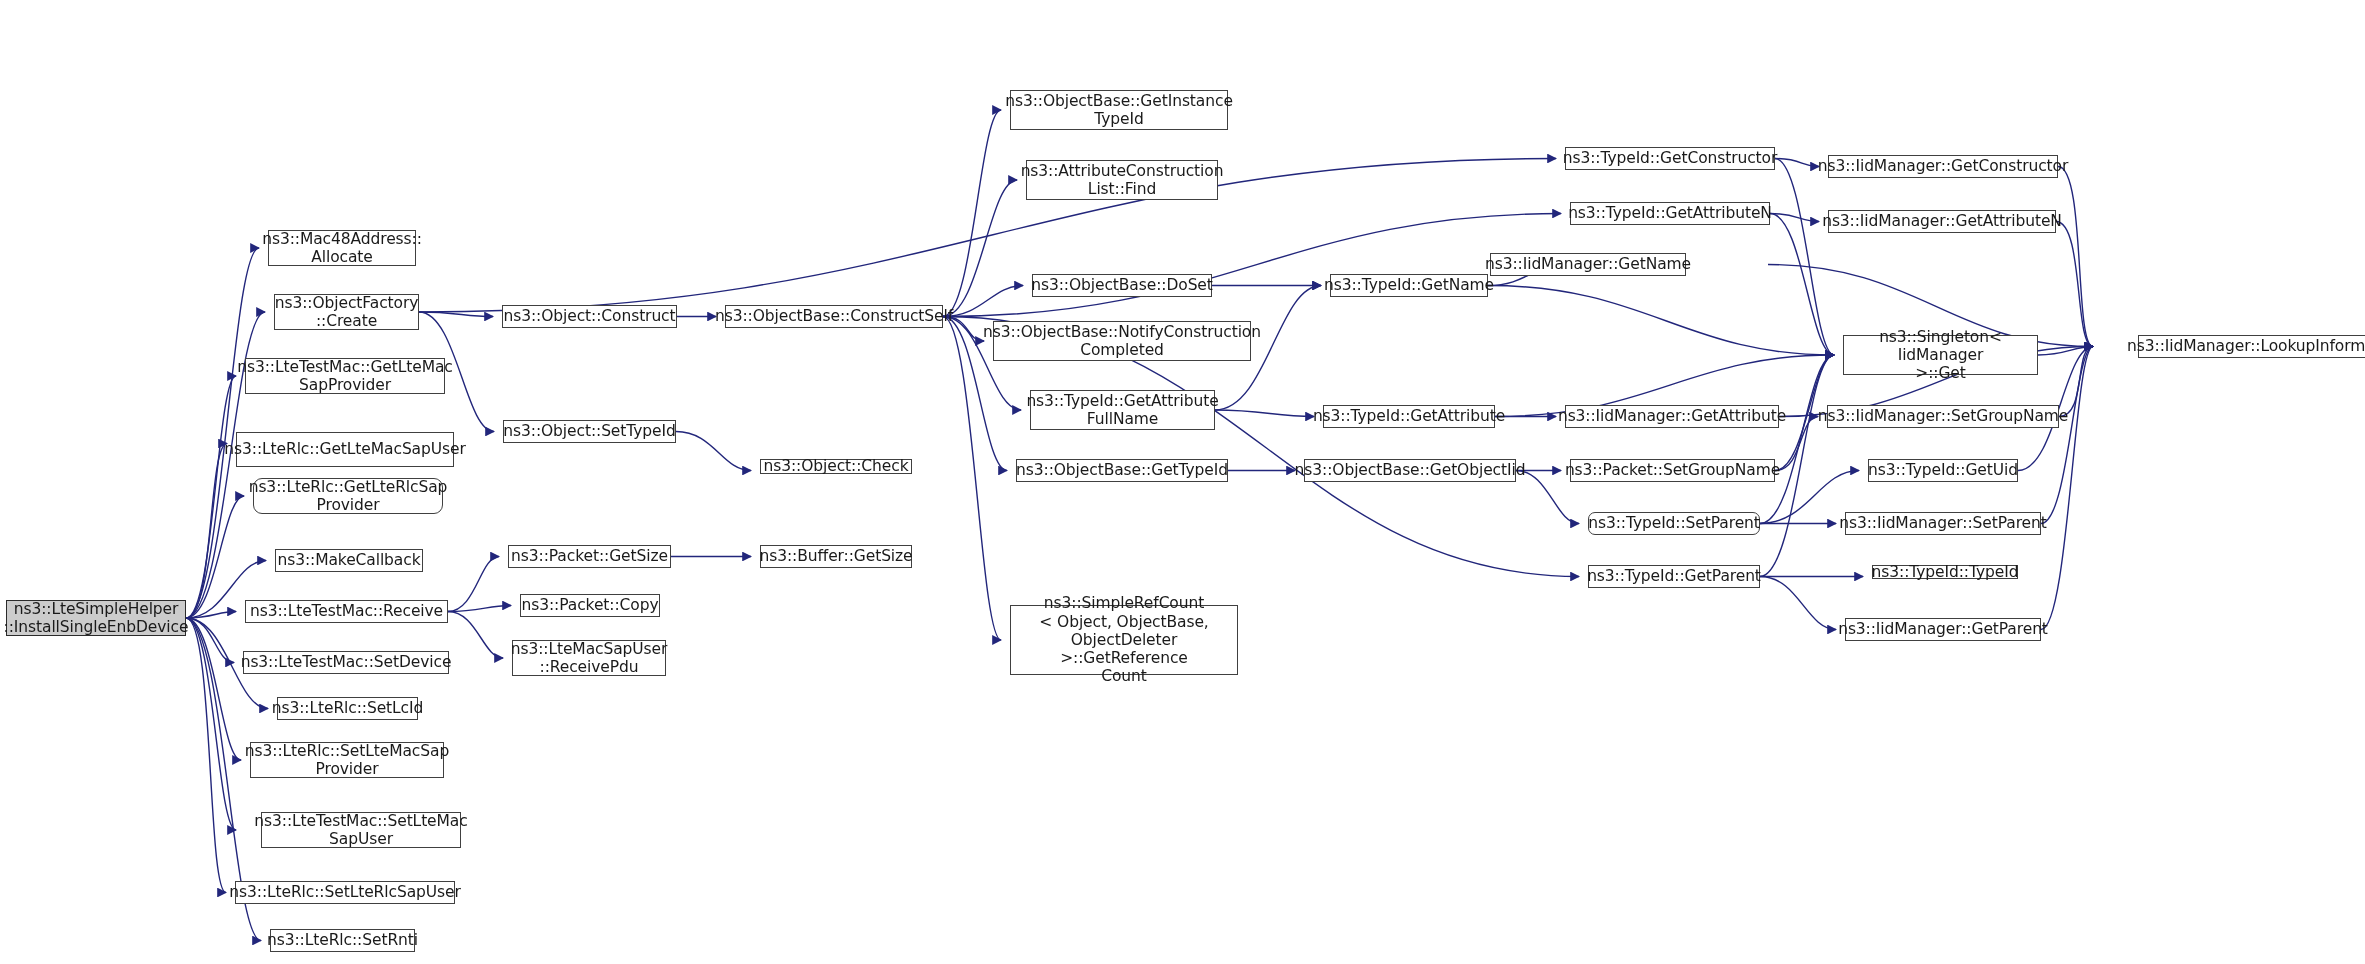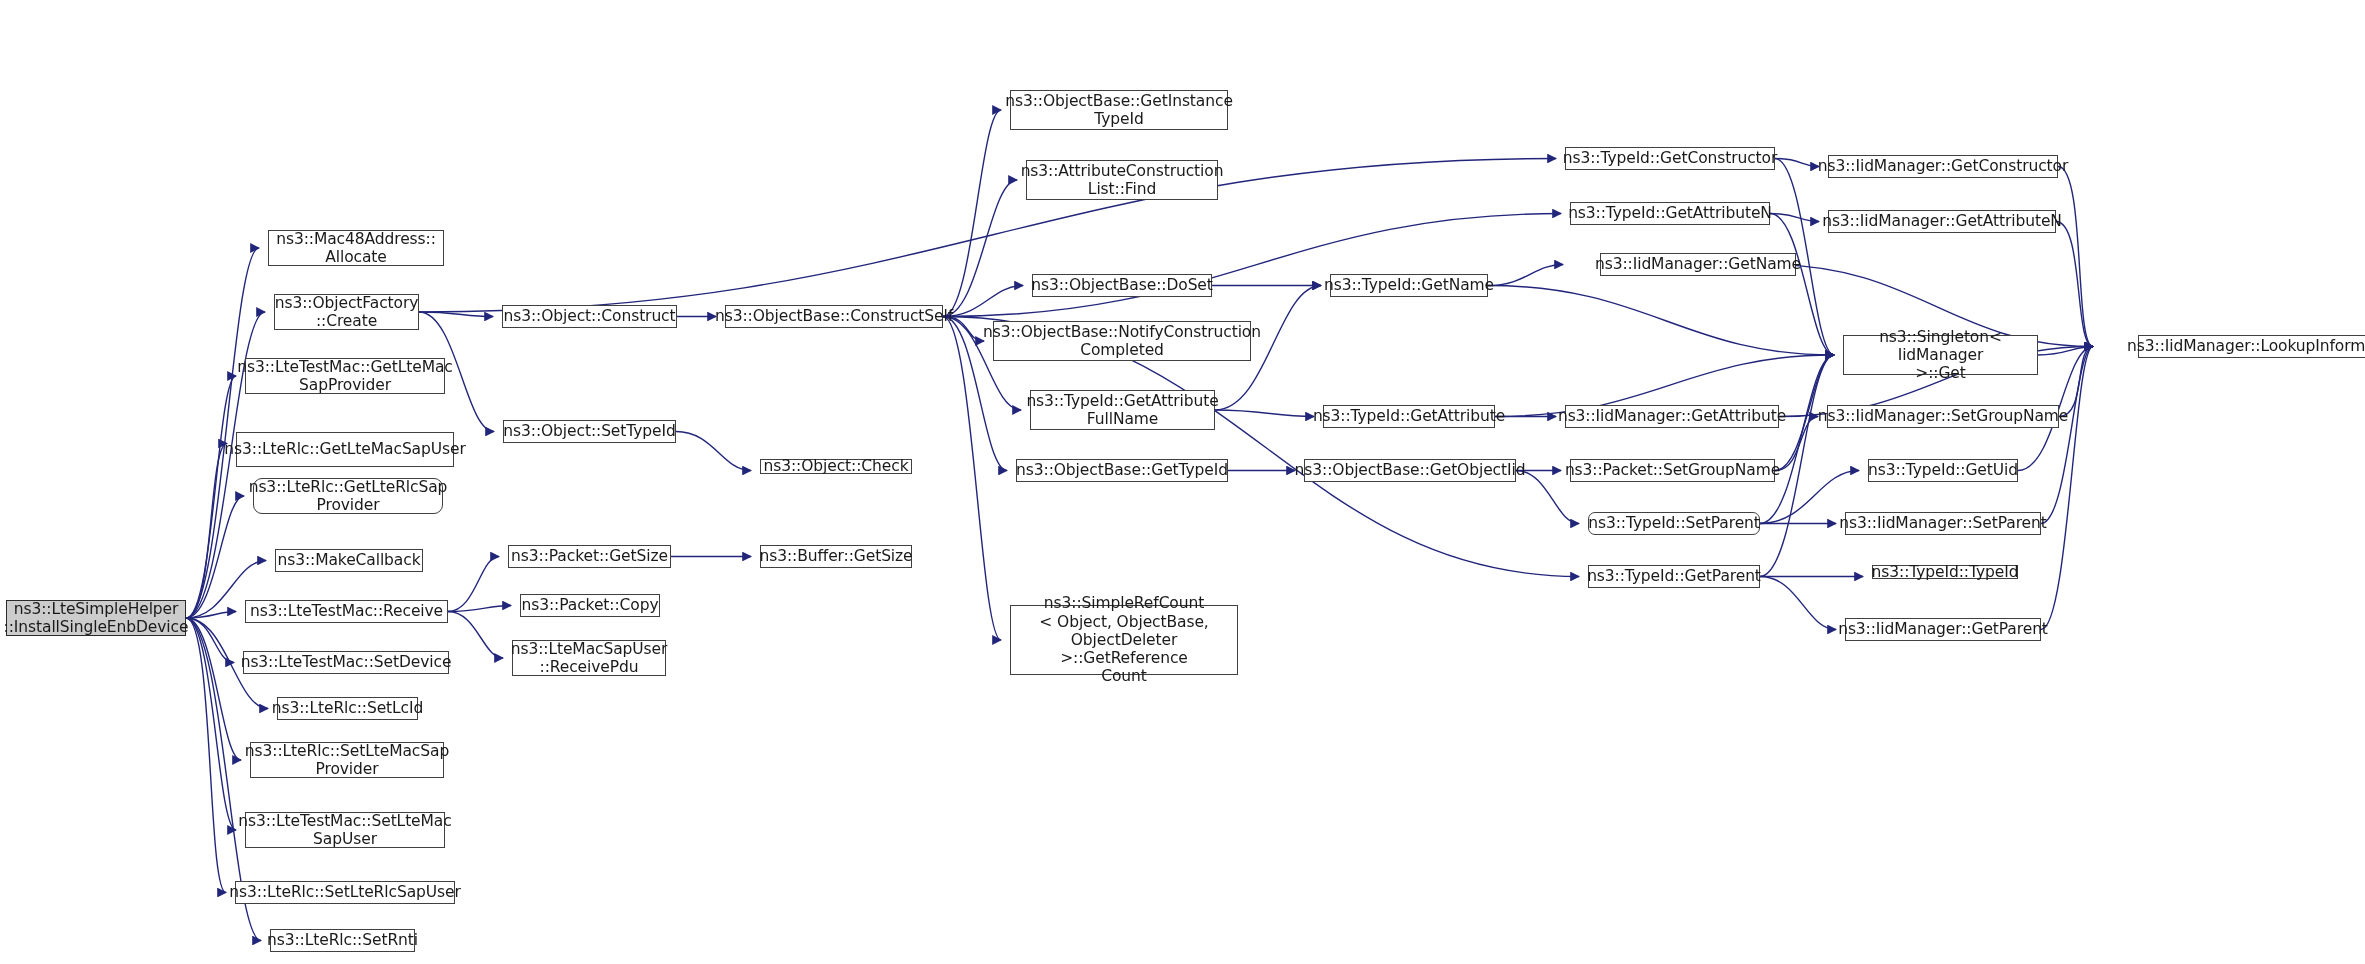--- a/index.html
+++ b/index.html
@@ -107,36 +107,36 @@
         <path d="M 2041 523.5 C 2069 523.5, 2074 346.5, 2093 346.5" fill="none" stroke="#22267b" stroke-width="1.4" marker-end="url(#arrow)"></path>
         <path d="M 2041 629.5 C 2069 629.5, 2074 346.5, 2093 346.5" fill="none" stroke="#22267b" stroke-width="1.4" marker-end="url(#arrow)"></path>
         <path d="M 1768 264.5 C 1918.3 264.5, 1951.7 346.5, 2093 346.5" fill="none" stroke="#22267b" stroke-width="1.4" marker-end="url(#arrow)"></path>
         <path d="M 1779 416.5 C 1924.35 416.5, 1956.65 346.5, 2093 346.5" fill="none" stroke="#22267b" stroke-width="1.4" marker-end="url(#arrow)"></path>
         <path d="M 2018 470.5 C 2055.8 470.5, 2064.2 346.5, 2093 346.5" fill="none" stroke="#22267b" stroke-width="1.4" marker-end="url(#arrow)"></path>
       </g>
   </svg>
   <div id="nodes">
       <div class="node root" style="left: 6px; top: 600px; width: 180px; height: 36px;">ns3::LteSimpleHelper
 ::InstallSingleEnbDevice</div>
-      <div class="node" style="left: 268px; top: 230px; width: 176px; height: 36px;">ns3::Mac48Address::
+      <div class="node" style="left: 268px; top: 230px; width: 148px; height: 36px;">ns3::Mac48Address::
 Allocate</div>
       <div class="node" style="left: 274px; top: 294px; width: 145px; height: 36px;">ns3::ObjectFactory
 ::Create</div>
       <div class="node" style="left: 245px; top: 358px; width: 200px; height: 36px;">ns3::LteTestMac::GetLteMac
 SapProvider</div>
       <div class="node" style="left: 236px; top: 432px; width: 218px; height: 35px;">ns3::LteRlc::GetLteMacSapUser</div>
       <div class="node" style="left: 253px; top: 478px; width: 190px; height: 36px; border-radius: 9px;">ns3::LteRlc::GetLteRlcSap
 Provider</div>
       <div class="node" style="left: 275px; top: 549px; width: 148px; height: 23px;">ns3::MakeCallback</div>
       <div class="node" style="left: 245px; top: 600px; width: 203px; height: 23px;">ns3::LteTestMac::Receive</div>
       <div class="node" style="left: 243px; top: 651px; width: 206px; height: 23px;">ns3::LteTestMac::SetDevice</div>
       <div class="node" style="left: 277px; top: 697px; width: 141px; height: 23px;">ns3::LteRlc::SetLcId</div>
       <div class="node" style="left: 250px; top: 742px; width: 194px; height: 36px;">ns3::LteRlc::SetLteMacSap
 Provider</div>
-      <div class="node" style="left: 245px; top: 812px; width: 200px; height: 36px;">ns3::LteTestMac::SetLteMac
+      <div class="node" style="left: 261px; top: 812px; width: 200px; height: 36px;">ns3::LteTestMac::SetLteMac
 SapUser</div>
       <div class="node" style="left: 235px; top: 881px; width: 220px; height: 23px;">ns3::LteRlc::SetLteRlcSapUser</div>
       <div class="node" style="left: 270px; top: 929px; width: 145px; height: 23px;">ns3::LteRlc::SetRnti</div>
       <div class="node" style="left: 502px; top: 305px; width: 175px; height: 23px;">ns3::Object::Construct</div>
       <div class="node" style="left: 503px; top: 420px; width: 173px; height: 23px;">ns3::Object::SetTypeId</div>
       <div class="node" style="left: 508px; top: 545px; width: 163px; height: 23px;">ns3::Packet::GetSize</div>
       <div class="node" style="left: 520px; top: 594px; width: 140px; height: 23px;">ns3::Packet::Copy</div>
       <div class="node" style="left: 512px; top: 640px; width: 154px; height: 36px;">ns3::LteMacSapUser
 ::ReceivePdu</div>
       <div class="node" style="left: 725px; top: 305px; width: 218px; height: 23px;">ns3::ObjectBase::ConstructSelf</div>
@@ -154,21 +154,21 @@
       <div class="node" style="left: 1016px; top: 459px; width: 212px; height: 23px;">ns3::ObjectBase::GetTypeId</div>
       <div class="node" style="left: 1010px; top: 605px; width: 228px; height: 70px;">ns3::SimpleRefCount
 &lt; Object, ObjectBase,
 ObjectDeleter &gt;::GetReference
 Count</div>
       <div class="node" style="left: 1330px; top: 274px; width: 158px; height: 23px;">ns3::TypeId::GetName</div>
       <div class="node" style="left: 1323px; top: 405px; width: 172px; height: 23px;">ns3::TypeId::GetAttribute</div>
       <div class="node" style="left: 1304px; top: 459px; width: 212px; height: 23px;">ns3::ObjectBase::GetObjectIid</div>
       <div class="node" style="left: 1565px; top: 147px; width: 210px; height: 23px;">ns3::TypeId::GetConstructor</div>
       <div class="node" style="left: 1570px; top: 202px; width: 200px; height: 23px;">ns3::TypeId::GetAttributeN</div>
-      <div class="node" style="left: 1600px; top: 253px; width: 196px; height: 23px;">ns3::IidManager::GetName</div>
+      <div class="node" style="left: 1490px; top: 253px; width: 196px; height: 23px;">ns3::IidManager::GetName</div>
       <div class="node" style="left: 1565px; top: 405px; width: 214px; height: 23px;">ns3::IidManager::GetAttribute</div>
       <div class="node" style="left: 1570px; top: 459px; width: 205px; height: 23px;">ns3::Packet::SetGroupName</div>
       <div class="node" style="left: 1588px; top: 512px; width: 172px; height: 23px; border-radius: 7px;">ns3::TypeId::SetParent</div>
       <div class="node" style="left: 1588px; top: 565px; width: 172px; height: 23px;">ns3::TypeId::GetParent</div>
       <div class="node" style="left: 1843px; top: 335px; width: 195px; height: 40px;">ns3::Singleton&lt; IidManager
 &gt;::Get</div>
       <div class="node" style="left: 1828px; top: 155px; width: 230px; height: 23px;">ns3::IidManager::GetConstructor</div>
       <div class="node" style="left: 1828px; top: 210px; width: 228px; height: 23px;">ns3::IidManager::GetAttributeN</div>
       <div class="node" style="left: 1827px; top: 405px; width: 232px; height: 23px;">ns3::IidManager::SetGroupName</div>
       <div class="node" style="left: 1868px; top: 459px; width: 150px; height: 23px;">ns3::TypeId::GetUid</div>

